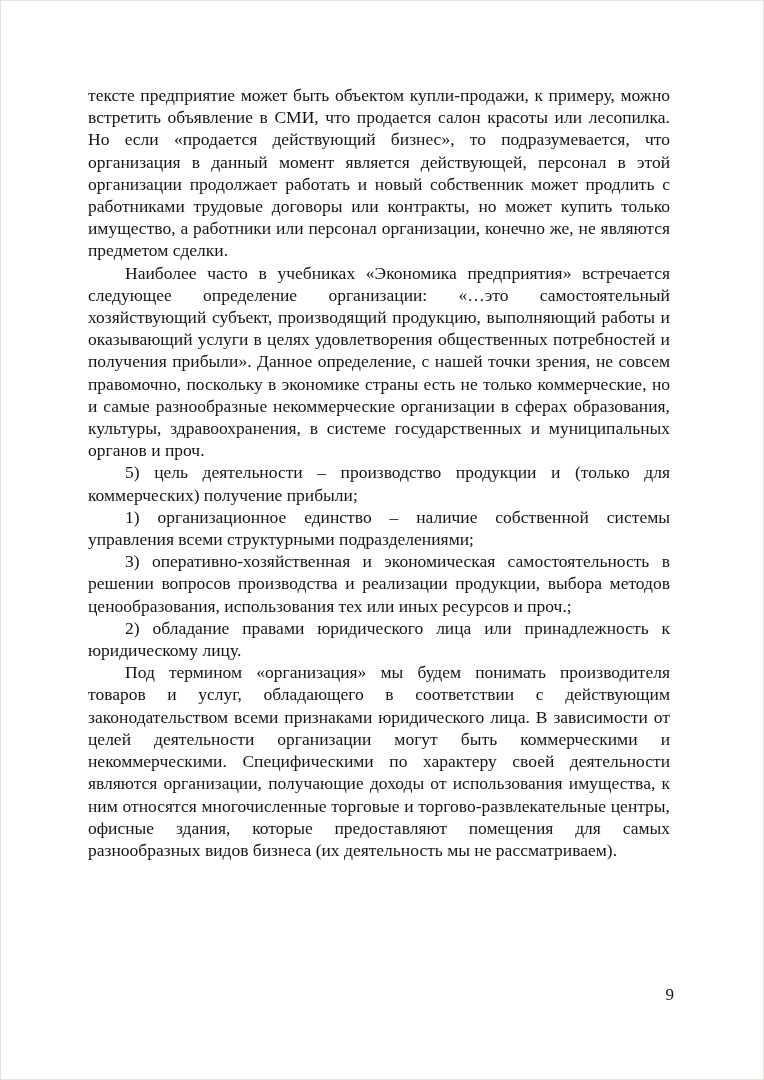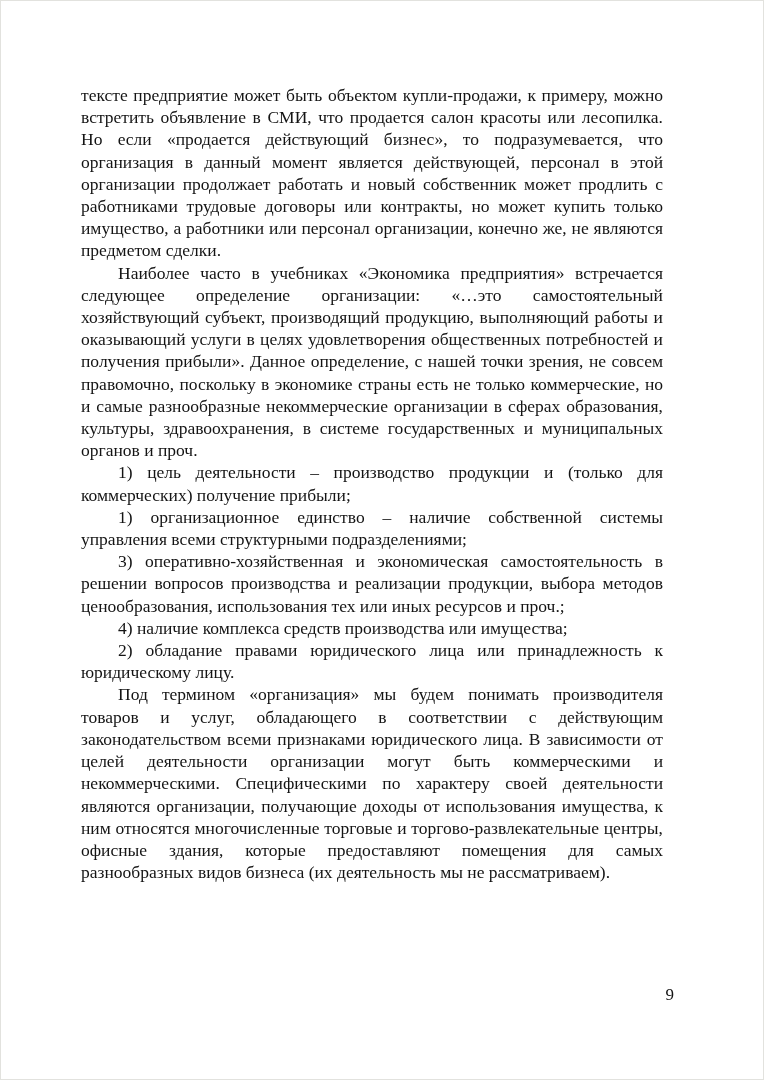--- a/index.html
+++ b/index.html
@@ -11,21 +11,21 @@
     position: relative;
     width: 764px;
     height: 1080px;
     background: #ffffff;
     margin: 0 auto;
     box-shadow: inset 0 0 0 1px #e2e2de;
     overflow: hidden;
   }
   .text-block {
     position: absolute;
-    left: 81px;
+    left: 88px;
     top: 84px;
     width: 582px;
     font-family: "Liberation Serif", serif;
     font-size: 17.5px;
     line-height: 22.2px;
     color: #141414;
     text-align: justify;
   }
   .para {
     margin: 0;
@@ -46,21 +46,20 @@
     color: #141414;
   }
 </style>
 </head>
 <body>
 
 <div class="page">
   <div class="text-block">
       <p class="para">тексте предприятие может быть объектом купли-продажи, к примеру, можно встретить объявление в СМИ, что продается салон красоты или лесопилка. Но если «продается действующий бизнес», то подразумевается, что организация в данный момент является действующей, персонал в этой организации продолжает работать и новый собственник может продлить с работниками трудовые договоры или контракты, но может купить только имущество, а работники или персонал организации, конечно же, не являются предметом сделки.</p>
       <p class="para indent">Наиболее часто в учебниках «Экономика предприятия» встречается следующее определение организации: «…это самостоятельный хозяйствующий субъект, производящий продукцию, выполняющий работы и оказывающий услуги в целях удовлетворения общественных потребностей и получения прибыли». Данное определение, с нашей точки зрения, не совсем правомочно, поскольку в экономике страны есть не только коммерческие, но и самые разнообразные некоммерческие организации в сферах образования, культуры, здравоохранения, в системе государственных и муниципальных органов и проч.</p>
-      <p class="para indent">1) цель деятельности – производство продукции и (только для коммерческих) получение прибыли;</p>
+      <p class="para indent">5) цель деятельности – производство продукции и (только для коммерческих) получение прибыли;</p>
       <p class="para indent">1) организационное единство – наличие собственной системы управления всеми структурными подразделениями;</p>
       <p class="para indent">3) оперативно-хозяйственная и экономическая самостоятельность в решении вопросов производства и реализации продукции, выбора методов ценообразования, использования тех или иных ресурсов и проч.;</p>
-      <p class="para indent">4) наличие комплекса средств производства или имущества;</p>
       <p class="para indent">2) обладание правами юридического лица или принадлежность к юридическому лицу.</p>
       <p class="para indent">Под термином «организация» мы будем понимать производителя товаров и услуг, обладающего в соответствии с действующим законодательством всеми признаками юридического лица. В зависимости от целей деятельности организации могут быть коммерческими и некоммерческими. Специфическими по характеру своей деятельности являются организации, получающие доходы от использования имущества, к ним относятся многочисленные торговые и торгово-развлекательные центры, офисные здания, которые предоставляют помещения для самых разнообразных видов бизнеса (их деятельность мы не рассматриваем).</p>
     </div>
   <div class="page-number">9</div>
 </div>
 
 </body></html>

